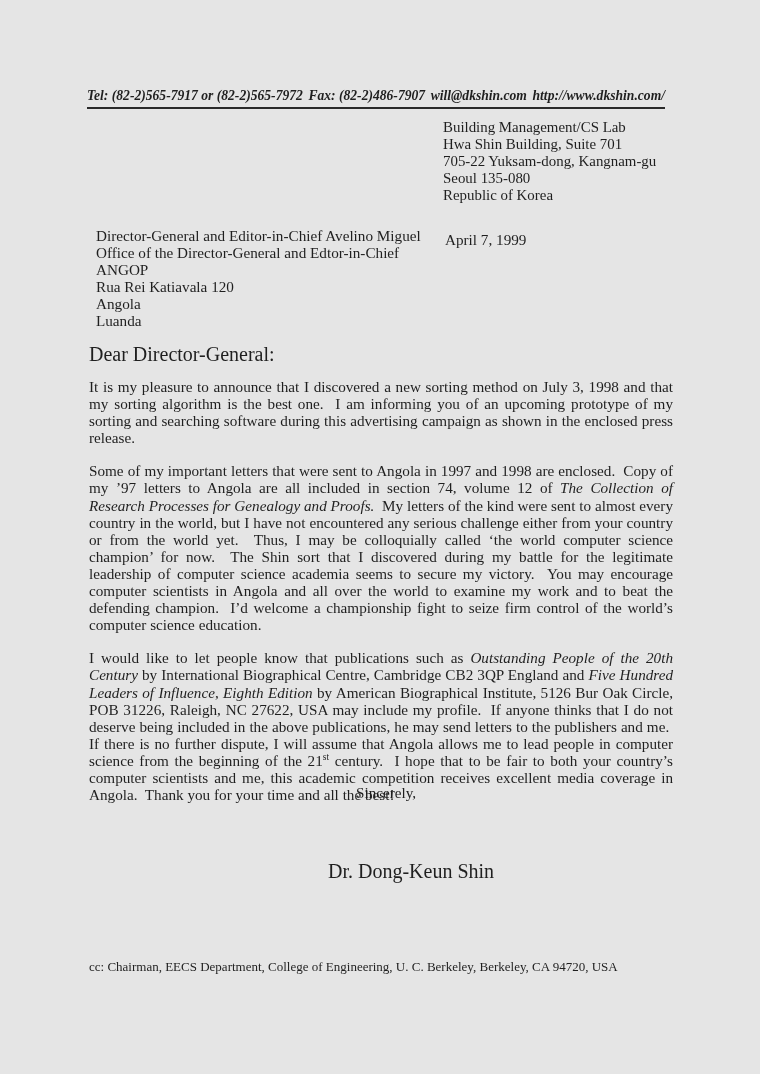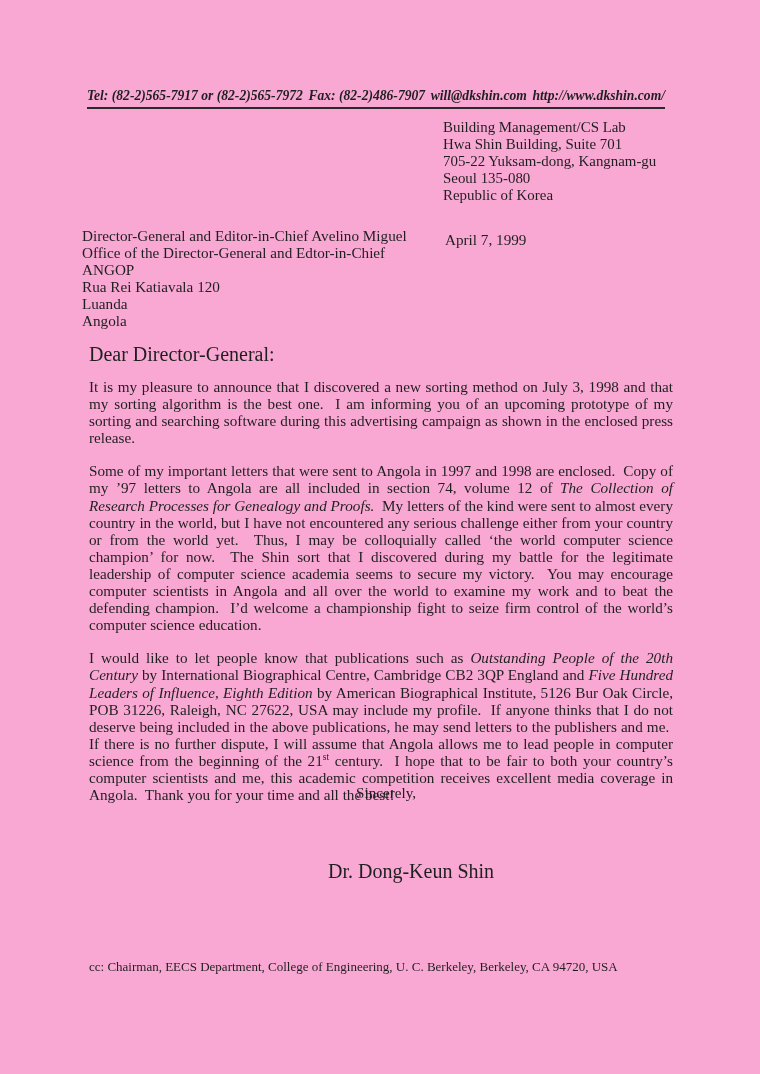--- a/index.html
+++ b/index.html
@@ -1,20 +1,20 @@
 <!DOCTYPE html>
 <html><head>
 <meta charset="utf-8">
 <style>
   html, body { margin: 0; padding: 0; background: #ffffff; }
   .page {
     position: relative;
     width: 760px;
     height: 1074px;
-    background: #f9a8d4;
+    background: #e5e5e5;
     font-family: "Liberation Serif", serif;
     color: #1f1f1f;
     overflow: hidden;
   }
   .contact {
     position: absolute;
     left: 87px;
     top: 88px;
     width: 578px;
     display: flex;
@@ -36,21 +36,21 @@
   }
   .date {
     position: absolute;
     left: 445px;
     top: 211px;
     font-size: 15.2px;
     margin-top: 20px;
   }
   .recipient {
     position: absolute;
-    left: 82px;
+    left: 96px;
     top: 227px;
     font-size: 15.2px;
     line-height: 17px;
   }
   .salutation {
     position: absolute;
     left: 89px;
     top: 343px;
     font-size: 20px;
   }
@@ -105,22 +105,22 @@
       <div>Republic of Korea</div>
     </div>
 
   <div class="date">April 7, 1999</div>
 
   <div class="recipient">
       <div>Director-General and Editor-in-Chief Avelino Miguel</div>
       <div>Office of the Director-General and Edtor-in-Chief</div>
       <div>ANGOP</div>
       <div>Rua Rei Katiavala 120</div>
+      <div>Angola</div>
       <div>Luanda</div>
-      <div>Angola</div>
     </div>
 
   <div class="salutation">Dear Director-General:</div>
 
   <div class="body-text">
       <p><span>It is my pleasure to announce that I discovered a new sorting method on July 3, 1998 and that my sorting algorithm is the best one.&nbsp; I am informing you of an upcoming prototype of my sorting and searching software during this advertising campaign as shown in the enclosed press release.</span></p>
       <p><span>Some of my important letters that were sent to Angola in 1997 and 1998 are enclosed.&nbsp; Copy of my ’97 letters to Angola are all included in section 74, volume 12 of </span><span class="it">The Collection of Research Processes for Genealogy and Proofs.</span><span>&nbsp; My letters of the kind were sent to almost every country in the world, but I have not encountered any serious challenge either from your country or from the world yet.&nbsp; Thus, I may be colloquially called ‘the world computer science champion’ for now.&nbsp; The Shin sort that I discovered during my battle for the legitimate leadership of computer science academia seems to secure my victory.&nbsp; You may encourage computer scientists in Angola and all over the world to examine my work and to beat the defending champion.&nbsp; I’d welcome a championship fight to seize firm control of the world’s computer science education.</span></p>
       <p><span>I would like to let people know that publications such as </span><span class="it">Outstanding People of the 20th Century</span><span> by International Biographical Centre, Cambridge CB2 3QP England and </span><span class="it">Five Hundred Leaders of Influence</span><span>, </span><span class="it">Eighth Edition</span><span> by American Biographical Institute, 5126 Bur Oak Circle, POB 31226, Raleigh, NC 27622, USA may include my profile.&nbsp; If anyone thinks that I do not deserve being included in the above publications, he may send letters to the publishers and me.&nbsp; If there is no further dispute, I will assume that Angola allows me to lead people in computer science from the beginning of the 21</span><sup>st</sup><span> century.&nbsp; I hope that to be fair to both your country’s computer scientists and me, this academic competition receives excellent media coverage in Angola.&nbsp; Thank you for your time and all the best!</span></p>
     </div>
 

